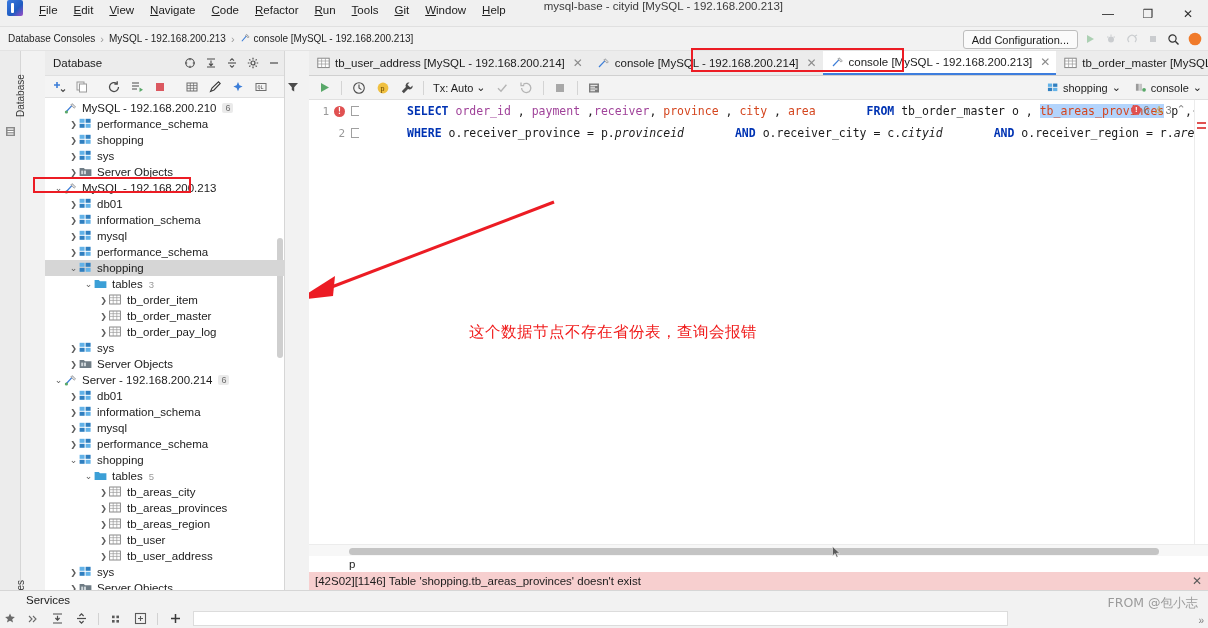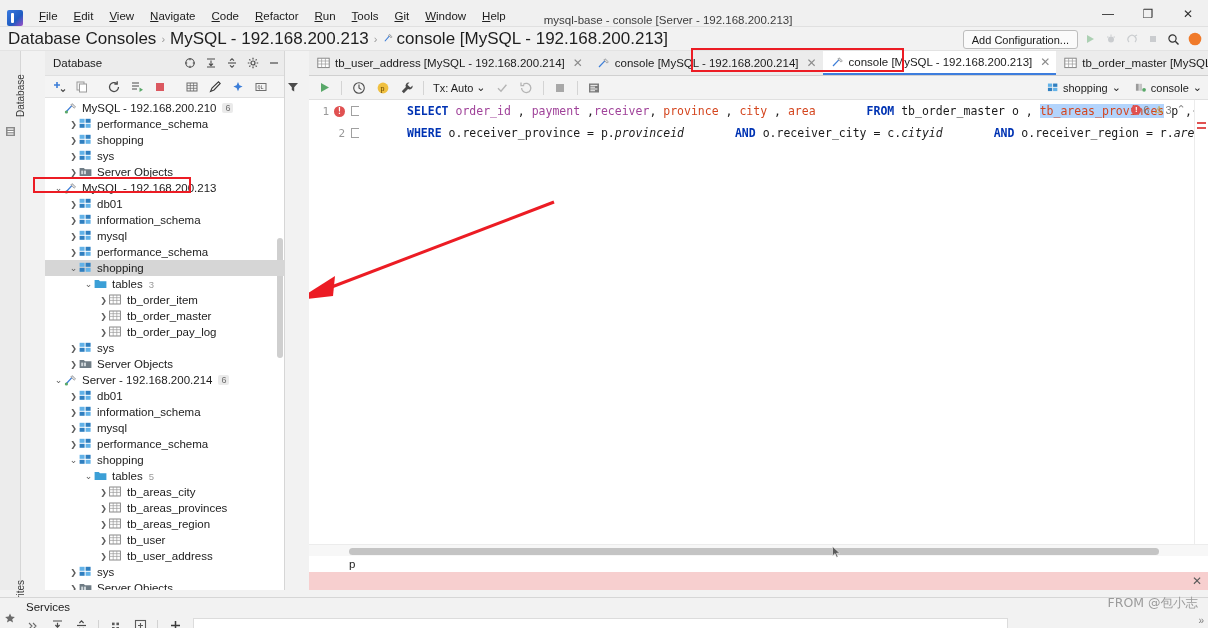--- a/index.html
+++ b/index.html
@@ -8,21 +8,21 @@
     font-family: "Liberation Sans", sans-serif;
     font-size: 11px;
     color: #1a1a1a;
     background: #f2f2f2;
     overflow: hidden;
   }
   #app { position: relative; width: 1208px; height: 628px; background: #f2f2f2; }
 
   
   .titlebar {
-    height: 27px; background: #f0f0f0; display: flex; align-items: flex-end;
+    height: 27px; background: #f0f0f0; display: flex; align-items: flex-start;
     border-bottom: 1px solid #e0e0e0; position: relative;
   }
   .app-logo {
     width: 16px; height: 16px; margin: 0 8px 0 7px; border-radius: 2px;
     background: linear-gradient(135deg,#3a7ae0 0%, #1f5bc0 60%, #a04fc8 100%);
     position: relative; flex: none;
   }
   .app-logo::after {
     content: ""; position: absolute; left: 4px; top: 3px; width: 3px; height: 10px;
     background: #fff; border-radius: 1px;
@@ -37,21 +37,21 @@
   }
   .win-btns { position: absolute; right: 0; top: 0; height: 27px; display: flex; align-items: center; }
   .win-btn { width: 40px; height: 27px; display: flex; align-items: center; justify-content: center;
              font-size: 12px; color: #303030; }
 
   
   .navbar {
     height: 24px; background: #f2f2f2; display: flex; align-items: center;
     padding-left: 8px; position: relative; border-bottom: 1px solid #e3e3e3;
   }
-  .crumb { font-size: 17px; color: #1e1e1e; white-space: nowrap; }
+  .crumb { font-size: 10px; color: #1e1e1e; white-space: nowrap; }
   .crumb-sep { color: #9a9a9a; margin: 0 5px; font-size: 11px; }
   .crumb-icon { display:inline-block; width: 11px; height: 11px; vertical-align: -1px; margin-right: 3px;}
   .nav-right { position: absolute; right: 4px; top: 0; height: 24px; display: flex; align-items: center; gap: 2px;}
   .add-config {
     border: 1px solid #bdbdbd; background: #fafafa; border-radius: 3px;
     font-size: 11px; padding: 2px 8px; height: 19px; line-height: 14px; color: #1b1b1b;
   }
   .nav-icon { width: 19px; height: 19px; display: flex; align-items: center; justify-content: center; opacity: .45;}
   .nav-icon.active { opacity: 1; }
 
@@ -183,21 +183,21 @@
   .mouse-cursor { position: absolute; left: 523px; top: 1px; width: 9px; height: 12px; }
 
   .pbar { height: 16px; background: #fff; font-size: 11.5px; color: #1b1b1b; padding-left: 40px; line-height: 16px;}
   .errbar {
     height: 18px; background: #f7cfcf; display: flex; align-items: center; padding: 0 6px;
     font-size: 11.5px; color: #1b1b1b; position: relative;
   }
   .errbar .errclose { position: absolute; right: 6px; color: #5a5a5a; font-size: 12px; }
 
   
-  .bottom { position: absolute; left: 0; right: 0; bottom: 0; height: 31px; background: #f2f2f2; }
+  .bottom { position: absolute; left: 0; right: 0; bottom: 0; height: 38px; background: #f2f2f2; }
   .services-head {
     height: 19px; border-top: 1px solid #d6d6d6; display: flex; align-items: center;
     padding-left: 26px; font-size: 11.5px; color: #1b1b1b; background: #f2f2f2;
   }
   .services-tools { height: 19px; display: flex; align-items: center; gap: 10px; padding-left: 26px; }
   .sv-ico { width: 14px; height: 14px; display:flex;align-items:center;justify-content:center;color:#4a4a4a;}
   .sv-sep { width: 1px; height: 12px; background: #d2d2d2; }
   .sv-field { position: absolute; left: 193px; right: 200px; top: 21px; height: 15px; background: #fff; border: 1px solid #dcdcdc;}
   .star-ico { position:absolute; left:4px; bottom:4px; width:12px; height:12px; color:#555;}
   .watermark {
@@ -222,21 +222,21 @@
         <div class="menu-item"><u>V</u>iew</div>
         <div class="menu-item"><u>N</u>avigate</div>
         <div class="menu-item"><u>C</u>ode</div>
         <div class="menu-item"><u>R</u>efactor</div>
         <div class="menu-item"><u>R</u>un</div>
         <div class="menu-item"><u>T</u>ools</div>
         <div class="menu-item"><u>G</u>it</div>
         <div class="menu-item"><u>W</u>indow</div>
         <div class="menu-item"><u>H</u>elp</div>
       </div>
-    <div class="win-title">mysql-base - console [Server - 192.168.200.213]</div>
+    <div class="win-title">mysql-base - cityid [MySQL - 192.168.200.213]</div>
     <div class="win-btns">
       <div class="win-btn">—</div>
       <div class="win-btn">❐</div>
       <div class="win-btn close">✕</div>
     </div>
   </div>
 
   <div class="navbar">
     <span class="crumb">Database Consoles</span>
     <span class="crumb-sep">›</span>
@@ -837,32 +837,34 @@
         <div class="minimap">
           <div class="mm-mark" style="top:22px"></div>
           <div class="mm-mark" style="top:27px"></div>
         </div>
 
         <svg class="arrow-svg" width="300" height="200">
           <line x1="265" y1="24" x2="40" y2="110" stroke="#ec1c24" stroke-width="3"></line>
           <path d="M8 122 L46 98 L44 118 Z" fill="#ec1c24"></path>
         </svg>
 
+        <div class="annotation">这个数据节点不存在省份表，查询会报错</div>
       </div>
 
       <div class="hscroll-wrap">
         <div class="hscroll"></div>
         <svg class="mouse-cursor" viewBox="0 0 9 12">
           <path d="M0.5 0.5 L0.5 10 L3 7.6 L4.6 11.3 L6 10.7 L4.5 7.2 L7.8 7.2 Z" fill="#5a5a5a" stroke="#fff" stroke-width=".5"></path>
         </svg>
       </div>
 
       <div class="pbar">p</div>
 
       <div class="errbar">
+        <span>[42S02][1146] Table 'shopping.tb_areas_provinces' doesn't exist</span>
         <span class="errclose">✕</span>
       </div>
     </div>
   </div>
 
   <div class="bottom">
     <div class="services-head">
       <span>Services</span>
     </div>
     <div class="services-tools">

